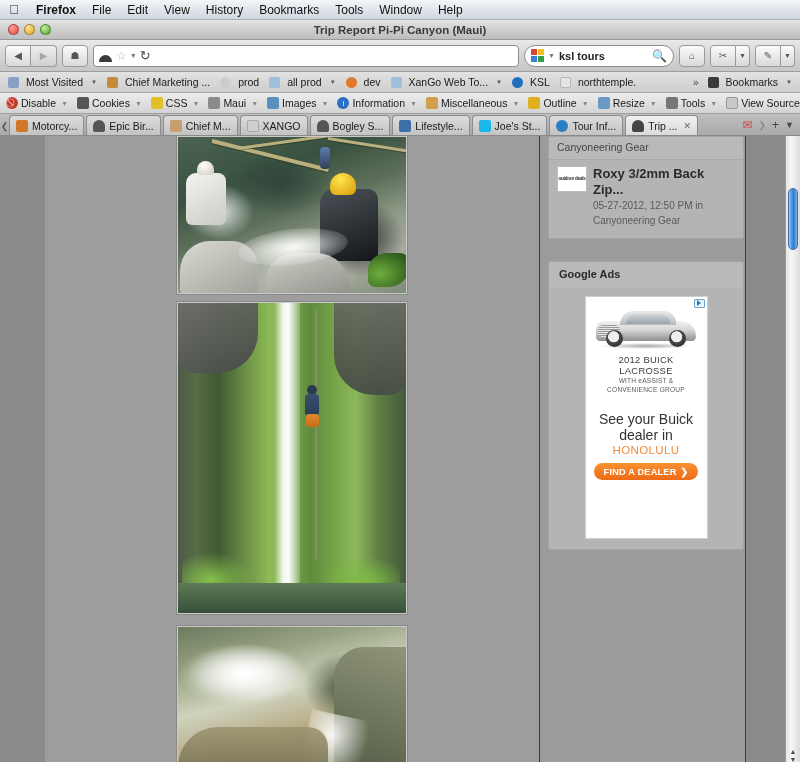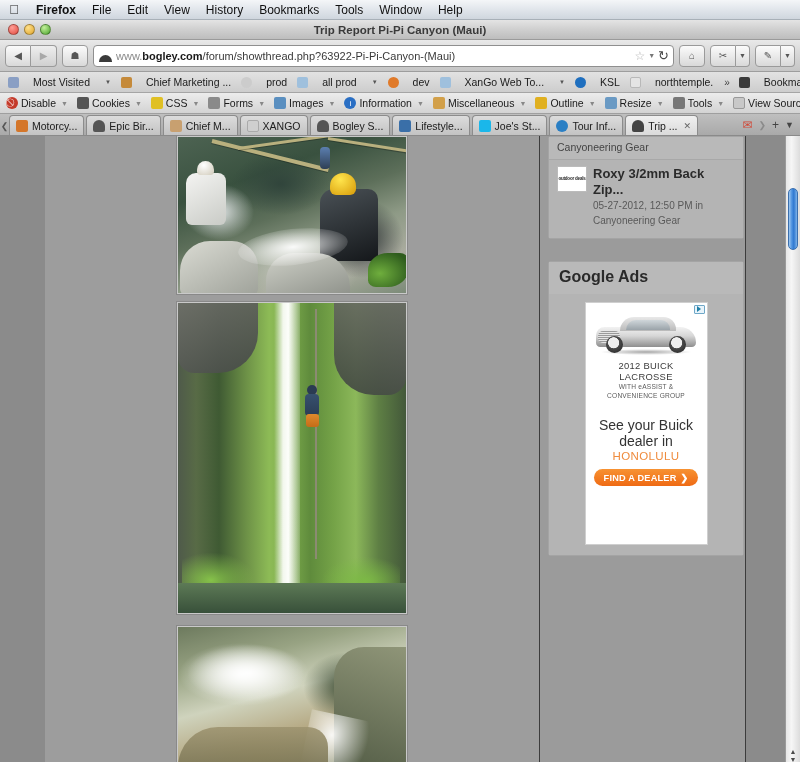--- a/index.html
+++ b/index.html
@@ -108,21 +108,21 @@
   .splitbtn .navbtn:last-child  { border-radius: 0 4px 4px 0; width: 14px; border-left: none; font-size: 7px; }
 
   
   #bookmarkbar {
     height: 21px; width: 800px;
     background: linear-gradient(to bottom, #e2e2e2, #cdcdcd);
     border-bottom: 1px solid #a5a5a5;
     display: flex; align-items: center; gap: 2px; padding: 0 4px;
     font-size: 10.5px; color: #1a1a1a; overflow: hidden;
   }
-  .bm { display: flex; align-items: center; gap: 14px; padding: 0 4px; white-space: nowrap; flex: 0 0 auto; }
+  .bm { display: flex; align-items: center; gap: 7px; padding: 0 4px; white-space: nowrap; flex: 0 0 auto; }
   .bm .bi { width: 11px; height: 11px; border-radius: 2px; flex: 0 0 11px; }
   .bm .dd { font-size: 6px; color: #555; margin-left: 1px; }
   #bookmarkbar .spacer { flex: 1 1 auto; }
   .chev2 { font-size: 10px; color: #444; padding: 0 3px; }
 
   
   #devbar {
     height: 21px; width: 800px;
     background: linear-gradient(to bottom, #ececec, #d3d3d3);
     border-bottom: 1px solid #9f9f9f;
@@ -295,21 +295,21 @@
     width: 30px; height: 26px; flex: 0 0 30px; background: #fff;
     border: 1px solid #bbb; display: flex; align-items: center; justify-content: center;
     font-size: 4.5px; line-height: 1.05; color: #222; text-align: center;
     font-weight: bold; letter-spacing: -.2px; overflow: hidden;
   }
   .thread-meta { flex: 1 1 auto; min-width: 0; }
   .thread-title { font-size: 13px; font-weight: bold; color: #2b2b2b; line-height: 1.2; }
   .thread-sub { font-size: 10px; color: #595959; line-height: 1.32; margin-top: 2px; }
   .gap { height: 22px; }
   .ads-title {
-    font-size: 16px; font-weight: bold; color: #2a2a2a;
+    font-size: 11px; font-weight: bold; color: #2a2a2a;
     padding: 6px 10px 8px; background: #b9b9b9;
   }
   .ad-panel {
     background: #b4b4b4; padding: 8px 10px 10px;
   }
   .ad-box {
     width: 123px; margin: 0 auto; background: #fff;
     border: 1px solid #cfcfcf; position: relative;
     overflow: hidden;
   }
@@ -444,28 +444,38 @@
   <div class="backfwd">
     <div class="navbtn">◀</div>
     <div class="navbtn">▶</div>
   </div>
   <div class="navbtn sqbtn">☗</div>
 
   <div id="urlbar">
     <span class="site-icon">
       <span class="arch"></span>
     </span>
-    <span id="urltext">www.<b>bogley.com</b><span class="dark">/forum/showthread.php?63922-Pi-Pi-Canyon-(Maui)</span></span>
     <span class="url-icons">
       <span class="star">☆</span>
       <span class="caret">▼</span>
       <span class="reload">↻</span>
     </span>
   </div>
 
+  <div id="searchbar">
+    <span class="g-logo">
+        <i></i>
+        <i></i>
+        <i></i>
+        <i></i>
+      </span>
+    <span class="caret">▼</span>
+    <span id="searchtext" placeholder="Search">ksl tours</span>
+    <span class="magnify">🔍</span>
+  </div>
 
   <div class="navbtn sqbtn">⌂</div>
   <div class="splitbtn">
     <div class="navbtn">✂</div>
     <div class="navbtn">▼</div>
   </div>
   <div class="splitbtn">
     <div class="navbtn">✎</div>
     <div class="navbtn">▼</div>
   </div>
@@ -527,21 +537,21 @@
     <span>Cookies</span>
       <span class="sep">▼</span>
   </div>
   <div class="dv">
     <span class="di" style="background:#e0c024"></span>
     <span>CSS</span>
       <span class="sep">▼</span>
   </div>
   <div class="dv">
     <span class="di" style="background:#8a8a8a"></span>
-    <span>Forms</span>
+    <span>Maui</span>
       <span class="sep">▼</span>
   </div>
   <div class="dv">
     <span class="di" style="background:#5a8fc0"></span>
     <span>Images</span>
       <span class="sep">▼</span>
   </div>
   <div class="dv">
     <span class="di" style="background:#2a6fc4;border-radius:50%">i</span>
     <span>Information</span>

